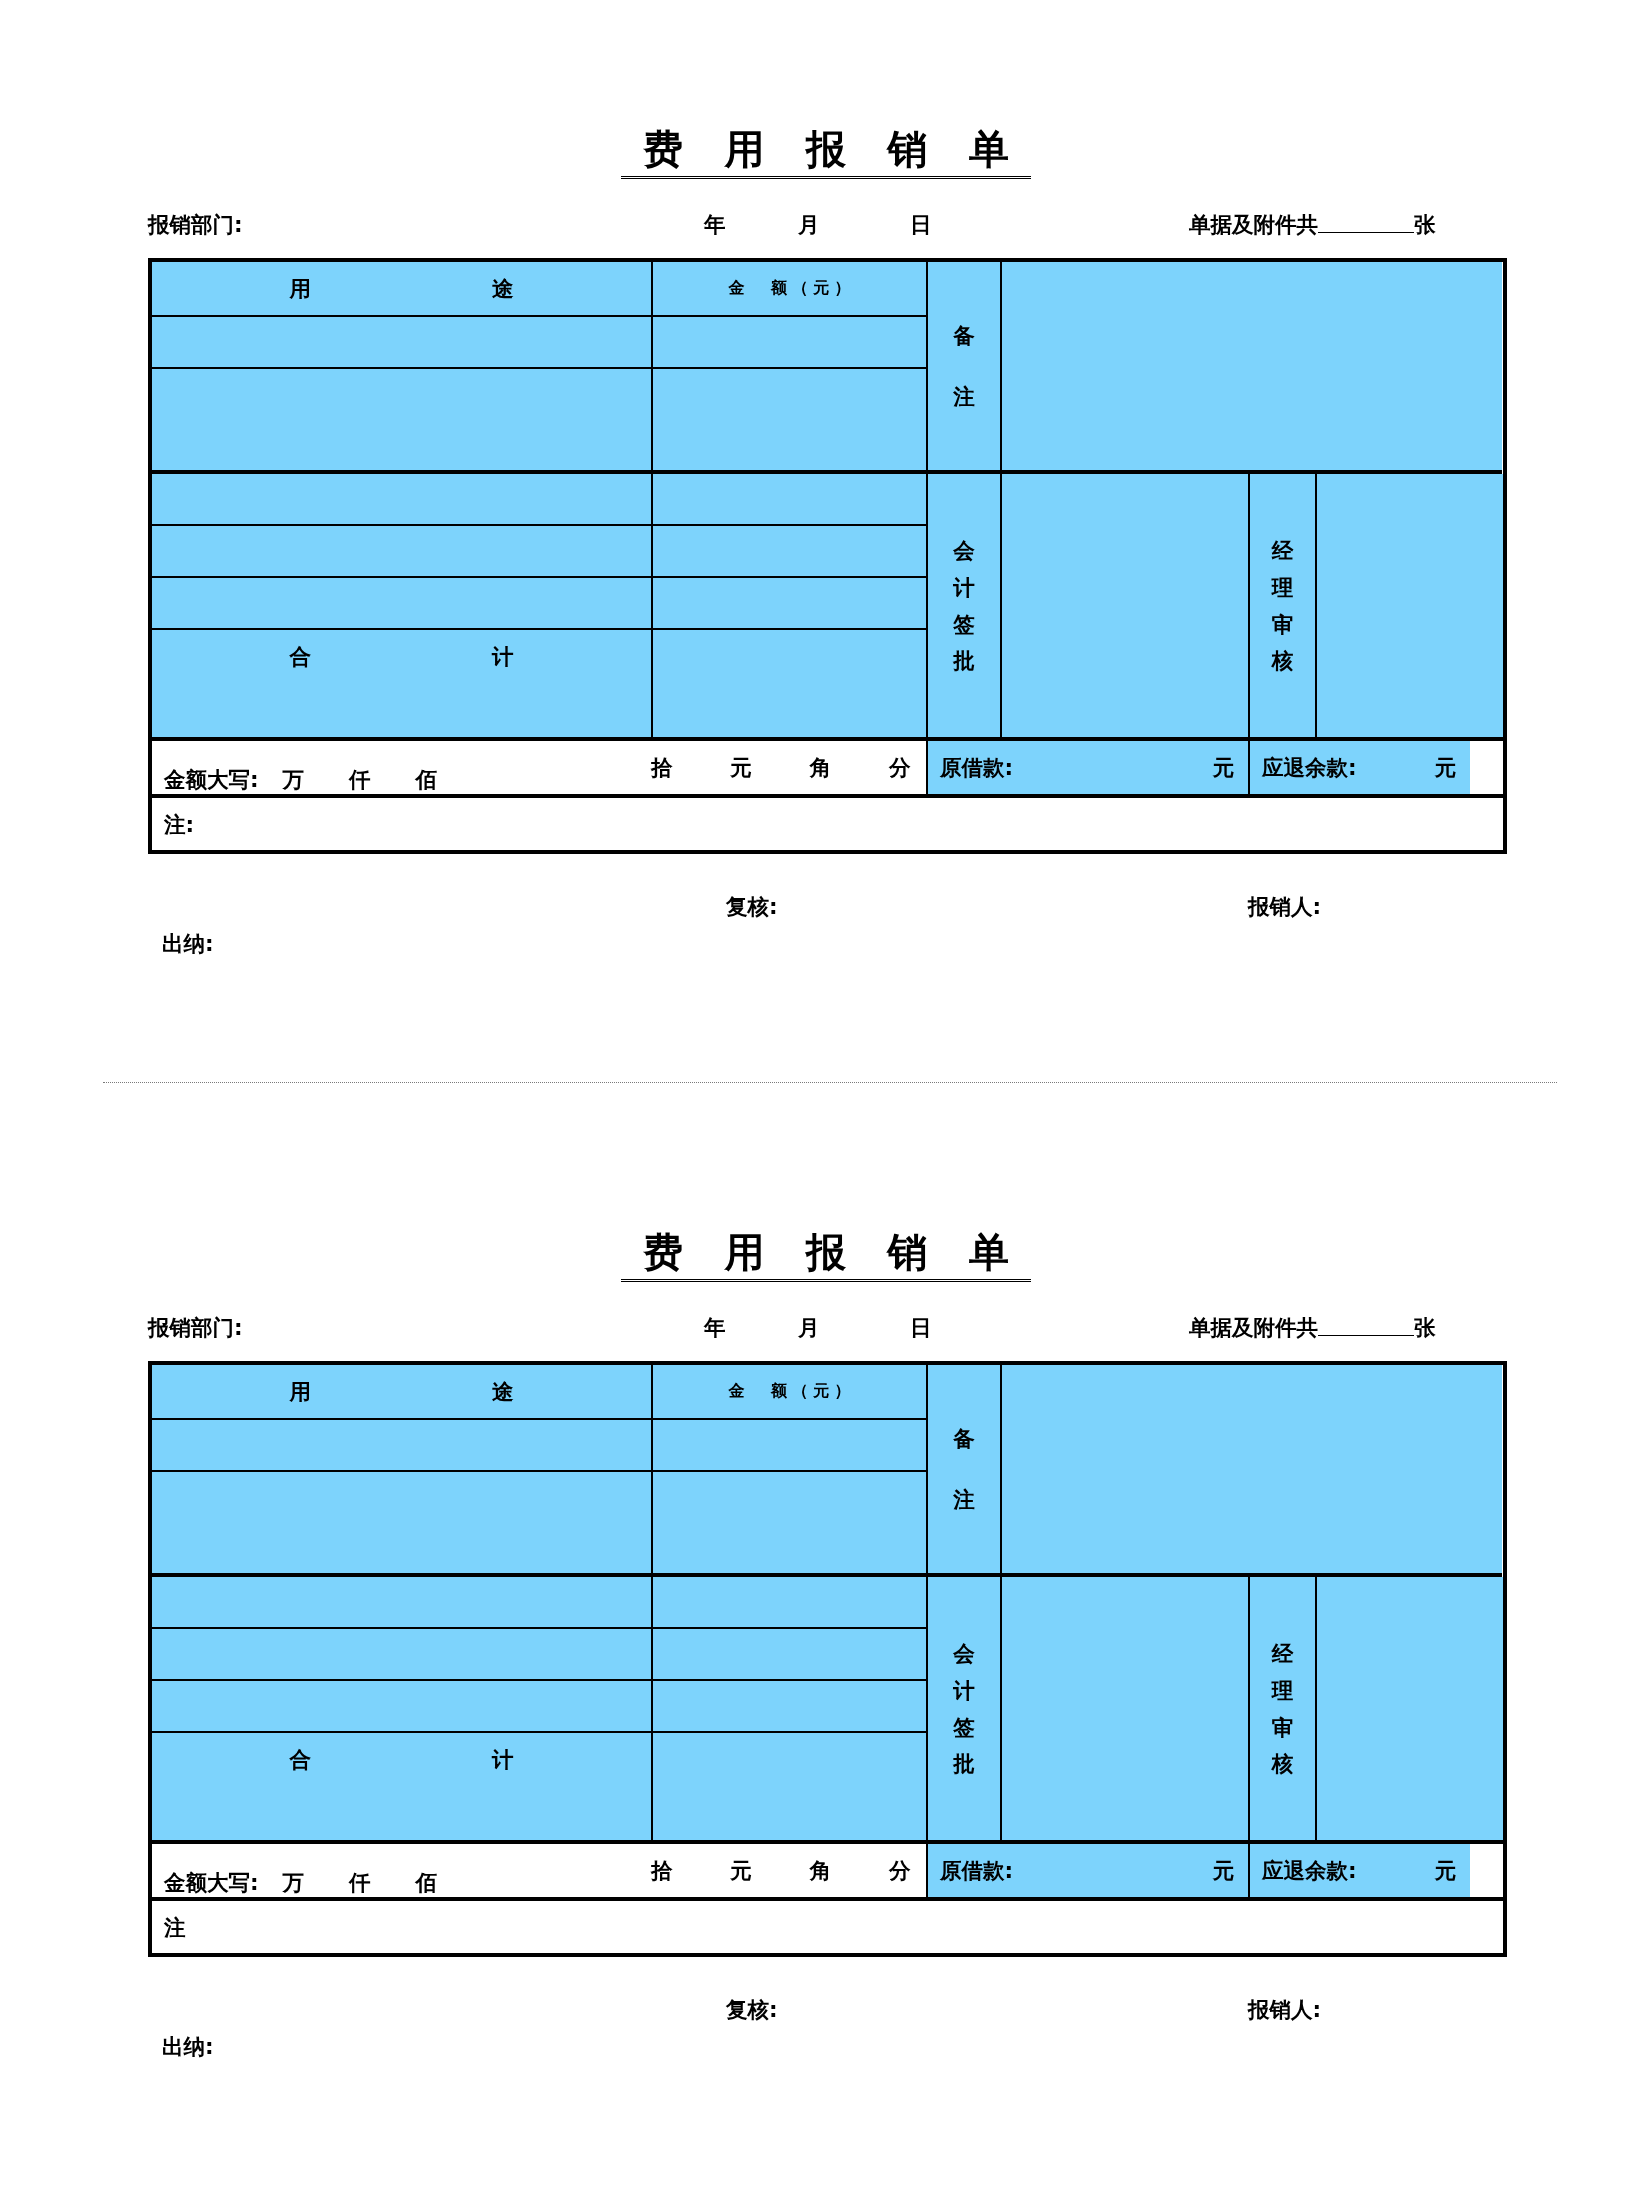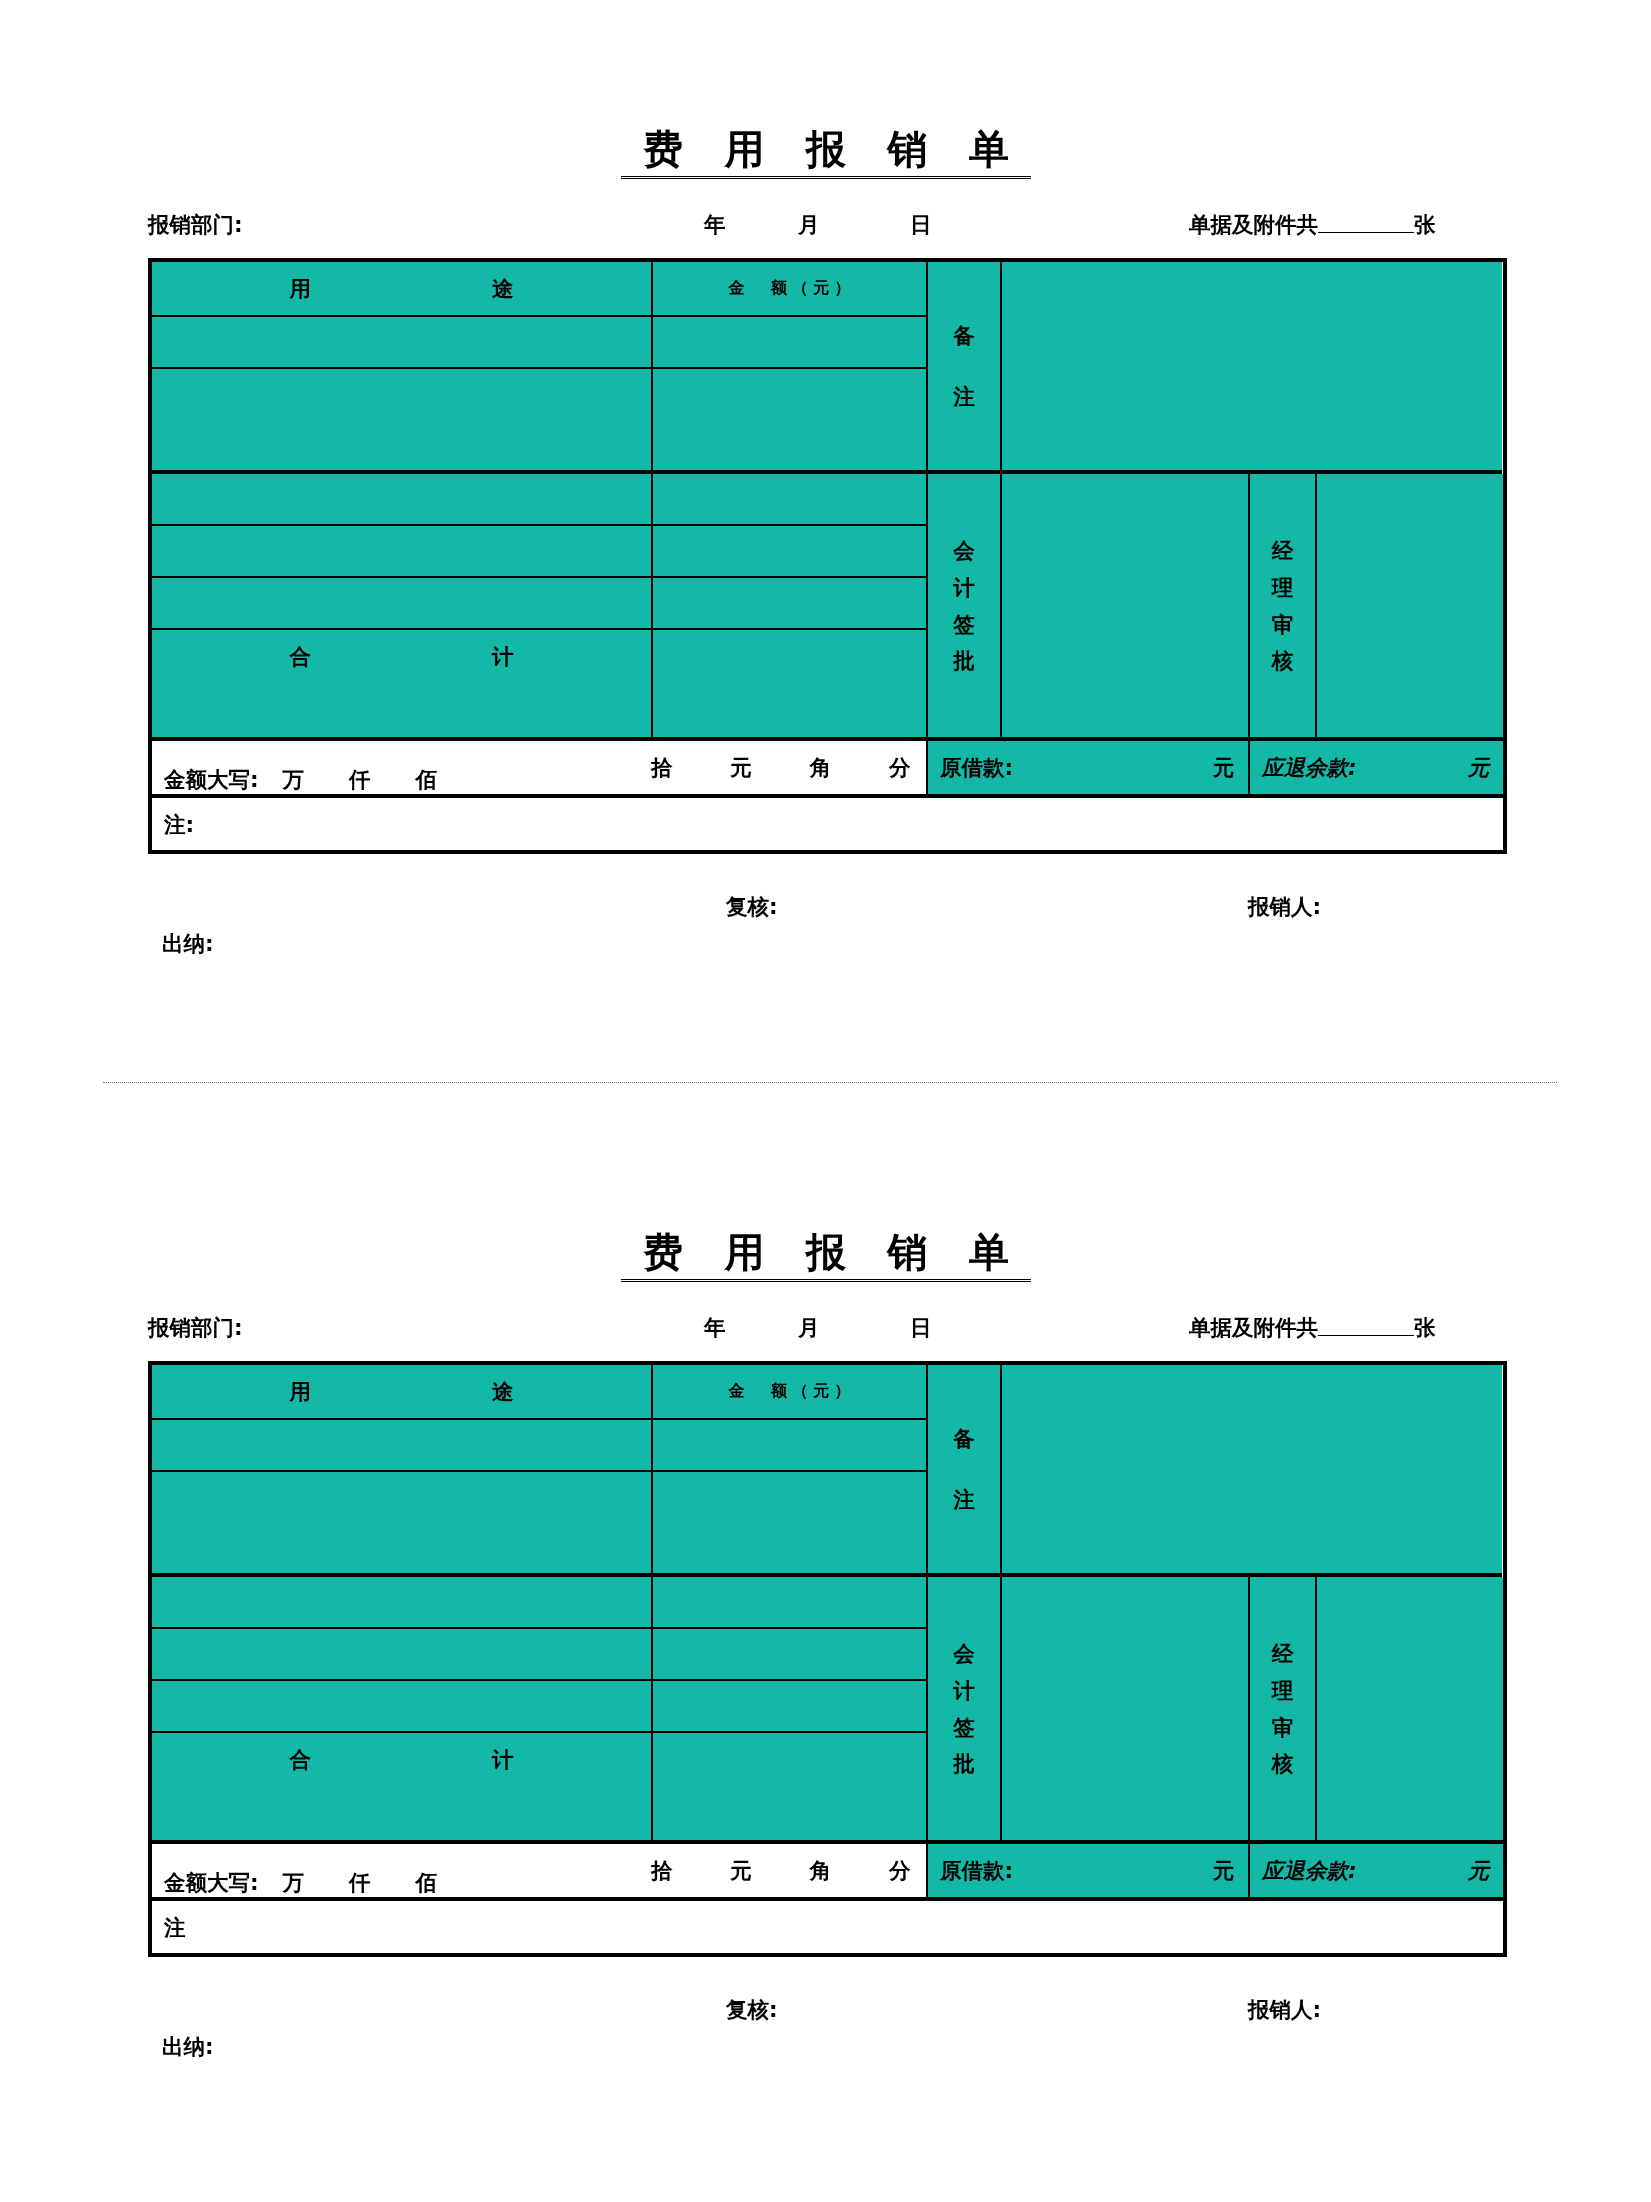--- a/index.html
+++ b/index.html
@@ -75,21 +75,21 @@
     margin: 8.6px 0 0 148px;
     width: 1359px;
     border: 4.3px solid #000;
     box-sizing: border-box;
     background: #fff;
   }
   .ft-row { display: flex; }
   .cell {
     box-sizing: border-box;
     position: relative;
-    background: #14b8a6;
+    background: #7dd3fc;
   }
   .bl { border-left: 2.2px solid #000; }
   .bb { border-bottom: 2.2px solid #000; }
   .bb-thick { border-bottom: 4.3px solid #000; }
 
   
   .c-purpose { width: 499px; }
   .c-amount  { width: 275px; }
   .c-label1  { width: 74px; }
   .c-sign1   { width: 248px; }
@@ -170,21 +170,21 @@
     display: flex;
     align-items: center;
     justify-content: space-between;
     padding: 0 13.8px 0 12px;
     box-sizing: border-box;
     font-size: 21.5px;
     font-weight: bold;
     white-space: nowrap;
   }
   .money-prev { width: 322px; gap: 41px; }
-  .money-refund { width: 255px; font-style: italic; }
+  .money-refund { width: 222px; }
 
   
   .note-row {
     height: 52px;
     display: flex;
     align-items: center;
     padding-left: 12px;
     box-sizing: border-box;
     font-size: 21.5px;
     font-weight: bold;

